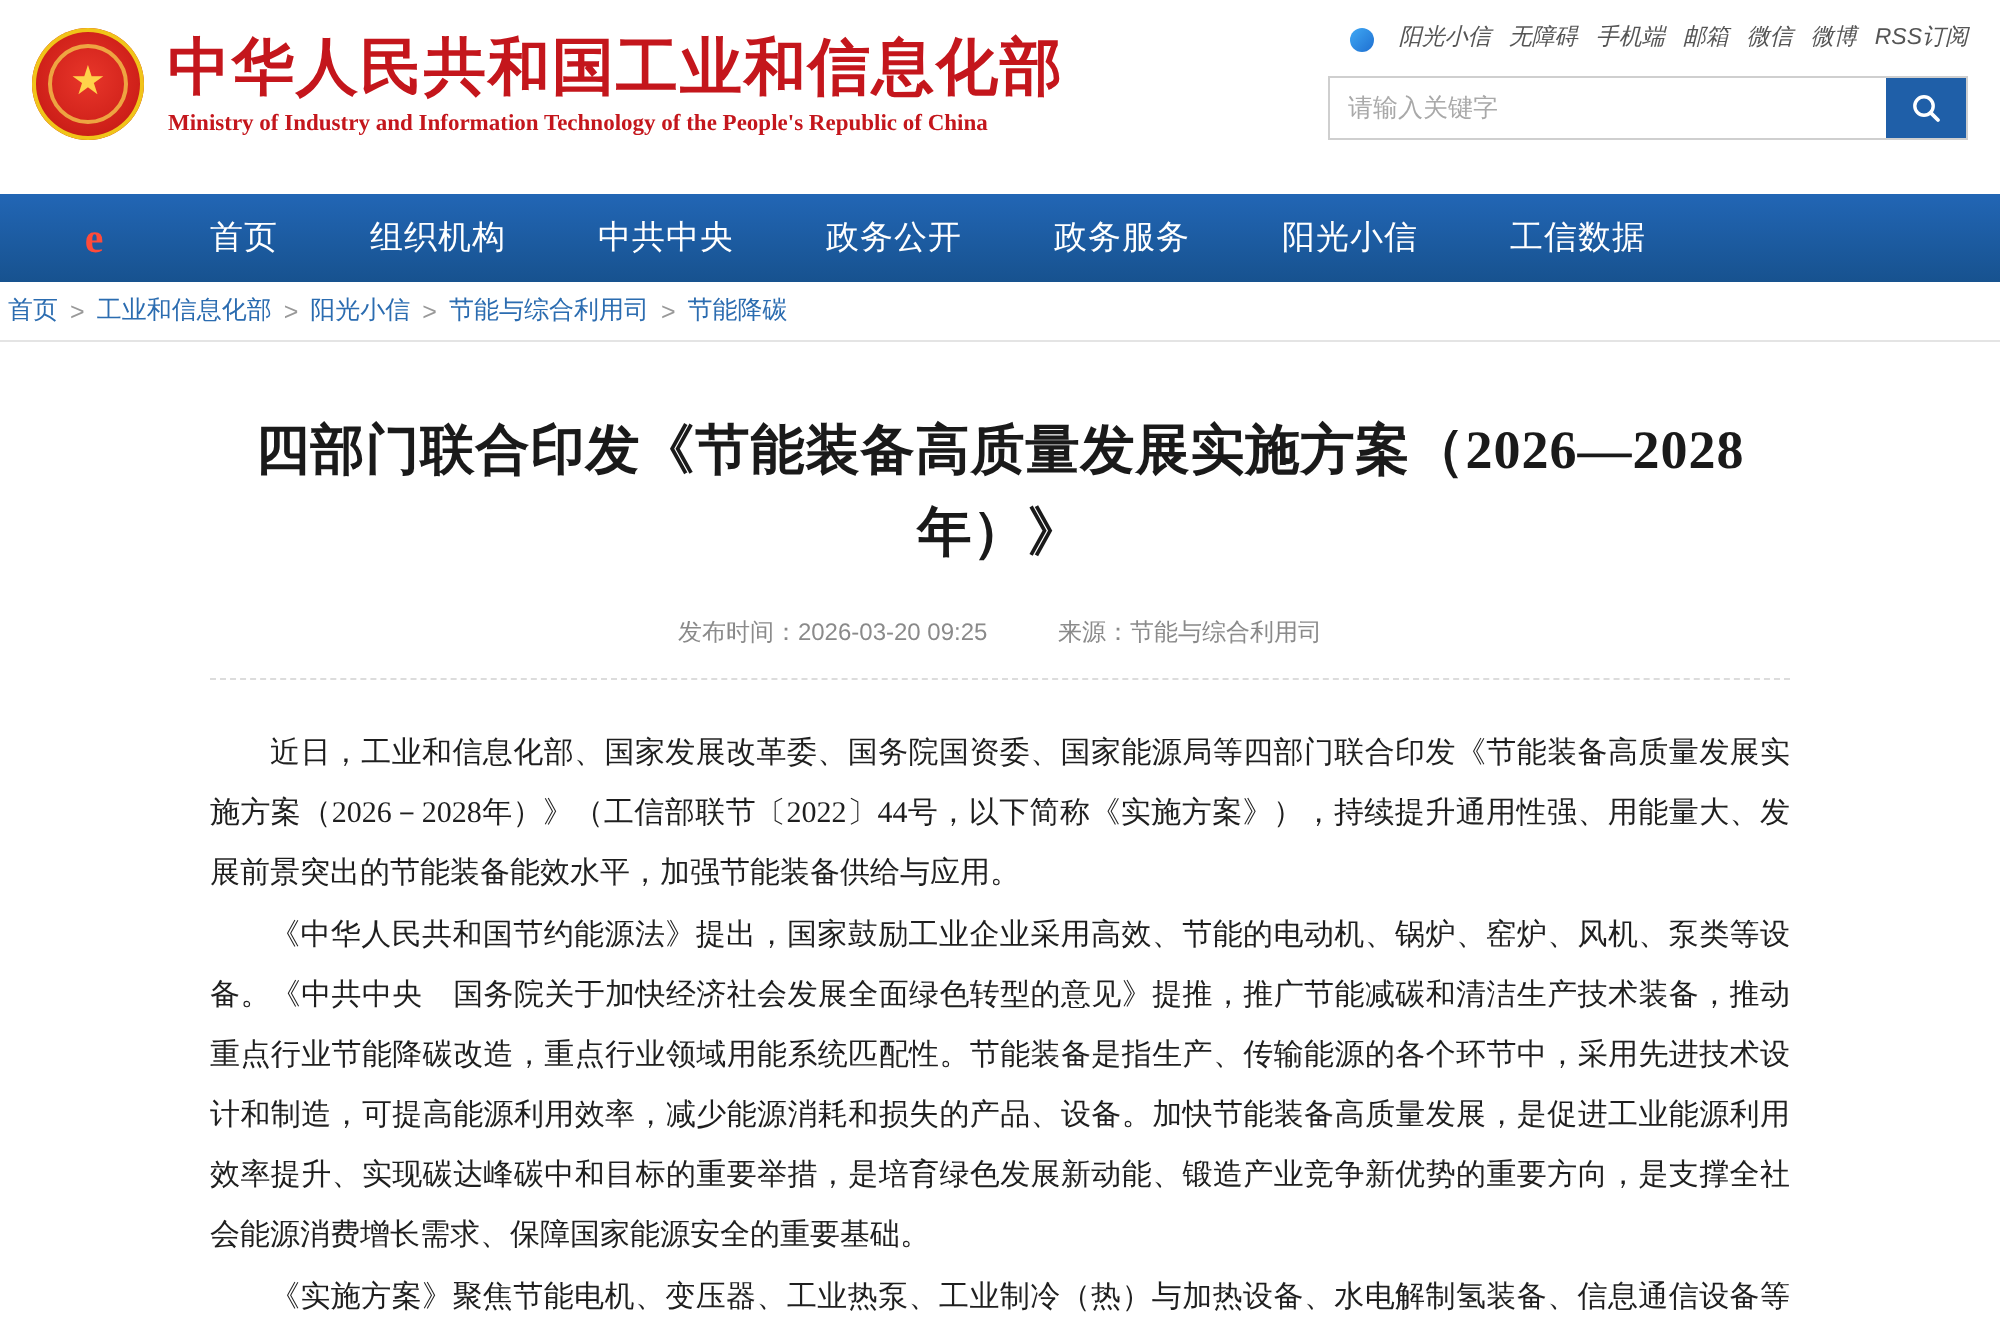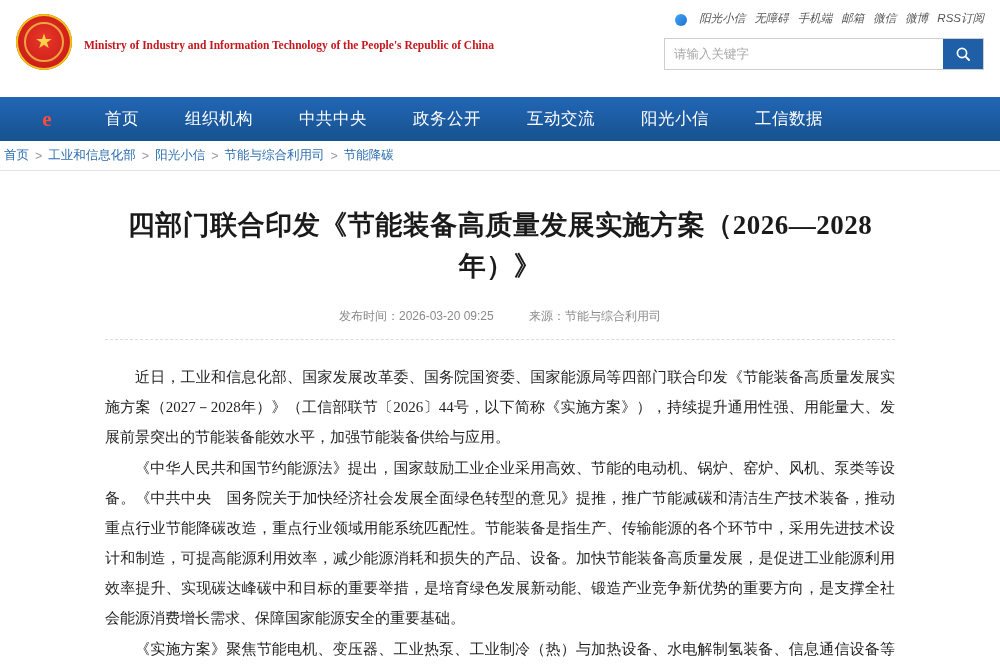--- a/index.html
+++ b/index.html
@@ -203,20 +203,21 @@
 </head>
 <body>
 
 <div class="topbar">
   <div class="logo-area">
     <div class="emblem">
       <div class="spokes"></div>
       <div class="star">★</div>
     </div>
     <div>
+      <div class="title-cn">中华人民共和国工业和信息化部</div>
       <div class="title-en">Ministry of Industry and Information Technology of the People's Republic of China</div>
     </div>
   </div>
 
   <div class="header-right">
     <div class="minilinks">
       <span class="dot-icon"></span>
         <a>阳光小信</a>
       <a>无障碍</a>
       <a>手机端</a>
@@ -236,21 +237,21 @@
     </div>
   </div>
 </div>
 
 <div class="nav">
   <div class="nav-logo">e</div>
   <div class="nav-item">首页</div>
   <div class="nav-item">组织机构</div>
   <div class="nav-item">中共中央</div>
   <div class="nav-item">政务公开</div>
-  <div class="nav-item">互动交流</div>
+  <div class="nav-item">政务服务</div>
   <div class="nav-item">阳光小信</div>
   <div class="nav-item">工信数据</div>
 </div>
 
 <div class="crumb">
   <a>首页</a>
   <span class="sep">&gt;</span>
   <a>工业和信息化部</a>
   <span class="sep">&gt;</span>
   <a>阳光小信</a>
@@ -260,18 +261,18 @@
   <a>节能降碳</a>
 </div>
 
 <div class="article">
   <div class="art-title">四部门联合印发《节能装备高质量发展实施方案（2026—2028年）》</div>
   <div class="art-meta">
     <span>发布时间：2026-03-20 09:25</span>
     <span>来源：节能与综合利用司</span>
   </div>
   <div class="art-body">
-    <p>近日，工业和信息化部、国家发展改革委、国务院国资委、国家能源局等四部门联合印发《节能装备高质量发展实施方案（2027－2028年）》（工信部联节〔2026〕44号，以下简称《实施方案》），持续提升通用性强、用能量大、发展前景突出的节能装备能效水平，加强节能装备供给与应用。</p>
+    <p>近日，工业和信息化部、国家发展改革委、国务院国资委、国家能源局等四部门联合印发《节能装备高质量发展实施方案（2026－2028年）》（工信部联节〔2022〕44号，以下简称《实施方案》），持续提升通用性强、用能量大、发展前景突出的节能装备能效水平，加强节能装备供给与应用。</p>
     <p>《中华人民共和国节约能源法》提出，国家鼓励工业企业采用高效、节能的电动机、锅炉、窑炉、风机、泵类等设备。《中共中央　国务院关于加快经济社会发展全面绿色转型的意见》提推，推广节能减碳和清洁生产技术装备，推动重点行业节能降碳改造，重点行业领域用能系统匹配性。节能装备是指生产、传输能源的各个环节中，采用先进技术设计和制造，可提高能源利用效率，减少能源消耗和损失的产品、设备。加快节能装备高质量发展，是促进工业能源利用效率提升、实现碳达峰碳中和目标的重要举措，是培育绿色发展新动能、锻造产业竞争新优势的重要方向，是支撑全社会能源消费增长需求、保障国家能源安全的重要基础。</p>
     <p>《实施方案》聚焦节能电机、变压器、工业热泵、工业制冷（热）与加热设备、水电解制氢装备、信息通信设备等六类节能装备，提出以推动重点行业领域节能降碳为目标，以用能系统优化提升为主攻方向，以先进技术装备研发和应用为主要抓手，以绿色设计制造、设备更新改造、人工智能赋能为路径，加快节能装备智能化、绿色化、融合化发展，到2028年，节能装备关键材料、零部件取得突破，重点行业领域用能系统匹配性、实际运行效率持续提升，电机、变压器等节能装备能效水平达到国际领先，节能装备市场占有率进一步提高。</p>
 
   </div>
 </div>
 
 </body></html>

